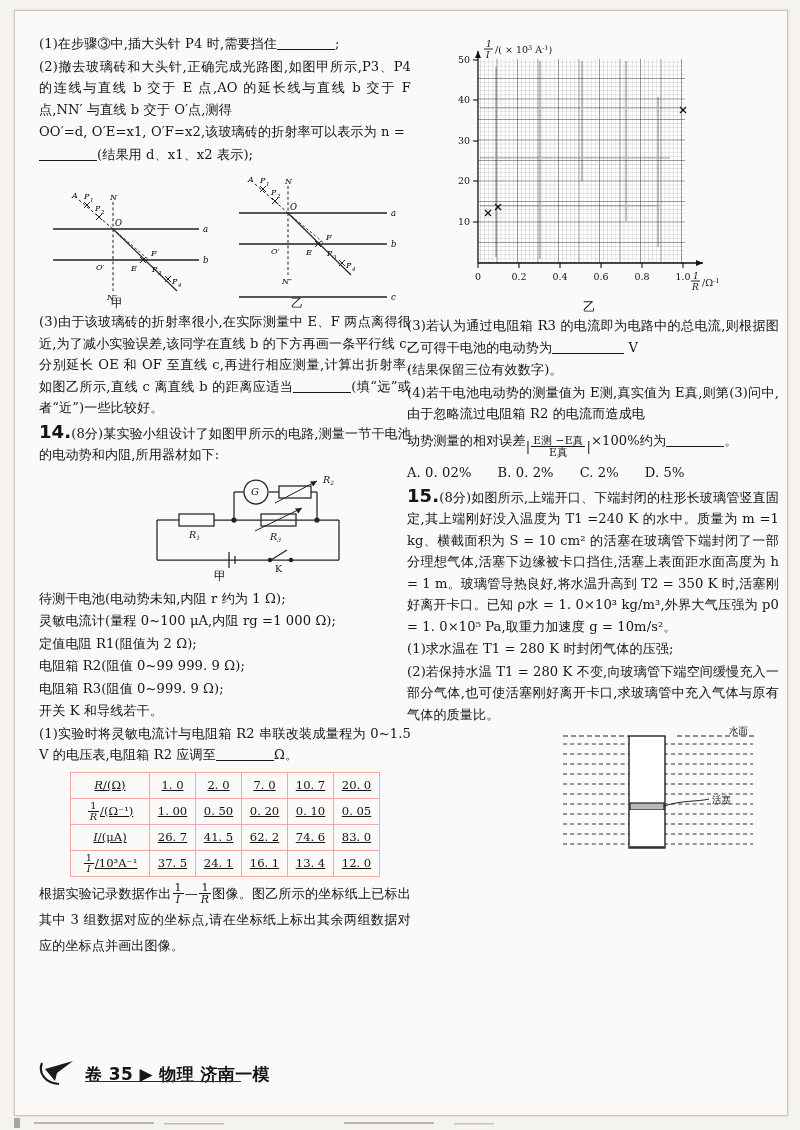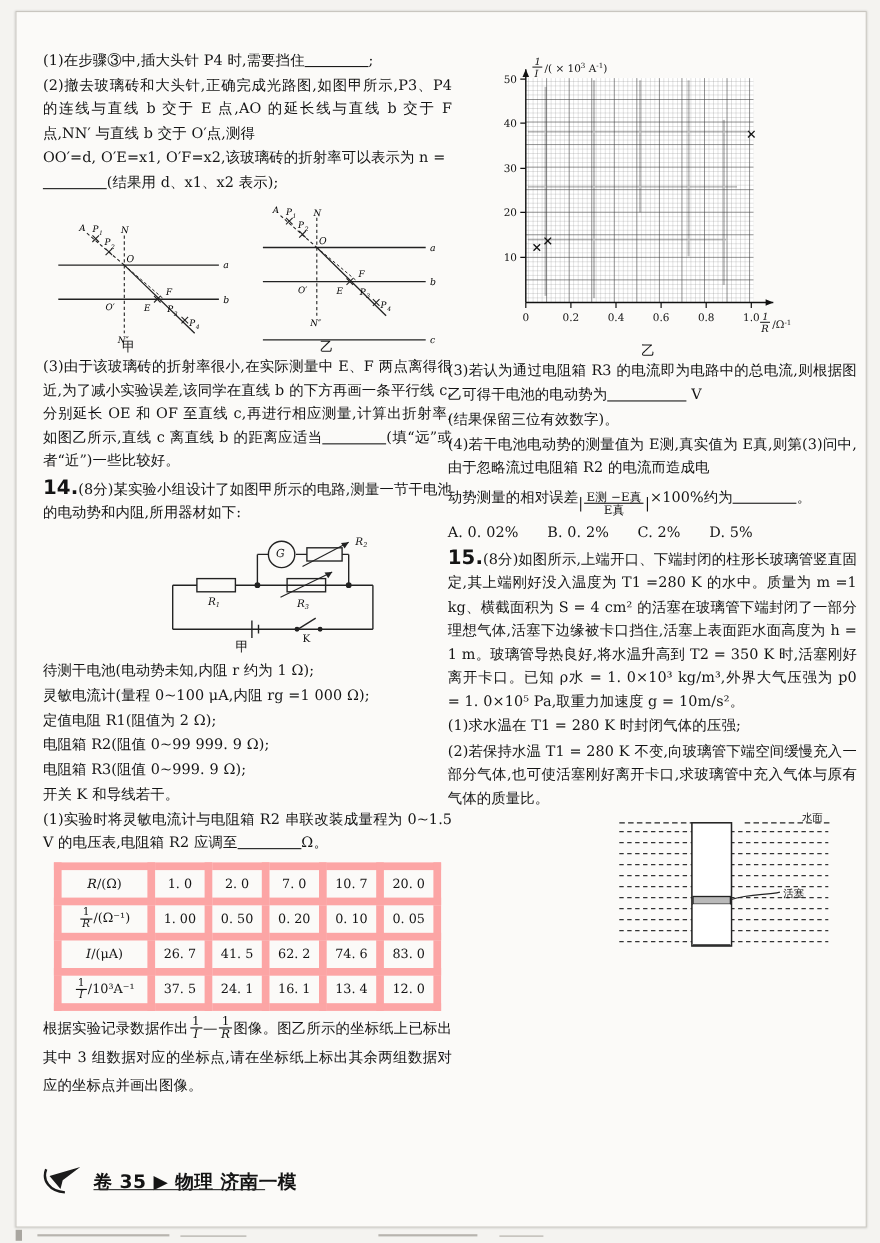--- a/index.html
+++ b/index.html
@@ -11,21 +11,21 @@
     overflow:hidden;
     position:relative;
   }
   .page{
     position:absolute;left:14px;top:10px;width:772px;height:1104px;
     background:#fbfaf8;
     border:1px solid #c9c6c0;
     box-shadow:0 0 2px rgba(0,0,0,.18);
     overflow:hidden;
   }
-  .cols{position:absolute;left:0;top:12px;width:676px;height:1045px;}
+  .cols{position:absolute;left:0;top:0;width:676px;height:1045px;}
   .col{position:absolute;top:22px;width:372px;}
   .col-left{left:24px;}
   .col-right{left:392px;}
 
   p.t{
     margin:0 0 1px 0;
     font-size:13.1px;
     line-height:21.5px;
     text-align:justify;
     text-justify:inter-ideograph;
@@ -49,26 +49,27 @@
   
   .circwrap{position:relative;height:116px;margin:4px 0 2px 0;}
   .circcap{position:absolute;left:175px;top:98px;font-size:12px;}
 
   
   table.data{
     border-collapse:collapse;margin:6px auto 4px auto;
     font-size:11.6px;font-family:"DejaVu Serif","Liberation Serif",serif;
   }
   table.data td{
-    border:7px solid #fca5a5;
+    border:1px solid #fca5a5;
     text-align:center;
     padding:3px 5px;
     height:19px;
     min-width:35px;
     white-space:nowrap;
+    text-decoration:underline;
   }
   table.data td.hdr{min-width:70px;padding:2px 4px;}
 
   
   .graphbox{position:relative;width:300px;height:258px;margin:4px 0 0 28px;}
   .graphcap{position:absolute;left:148px;top:262px;font-size:12.5px;}
 
   
   .tubefig{position:relative;width:200px;height:150px;margin-left:150px;}
 
@@ -411,21 +412,21 @@
       <p class="t">(4)若干电池电动势的测量值为 E测,真实值为 E真,则第(3)问中,由于忽略流过电阻箱 R2 的电流而造成电</p>
       <p class="t" style="line-height:29px">
         <span>动势测量的相对误差</span><span style="display:inline-block;vertical-align:-0.5em;">|<span class="frac" style="font-size:.82em"><span class="n">E测 −E真</span><span class="d">E真</span></span>|</span><span>×100%约为</span><span class="blank"></span><span>。</span>
       </p>
 
       <p class="t choice">
         <span>A. 0. 02%</span><span class="sp"></span><span>B. 0. 2%</span><span class="sp"></span><span>C. 2%</span><span class="sp"></span><span>D. 5%</span>
       </p>
 
       <p class="t">
-        <span class="qnum">15.</span><span>(8分)如图所示,上端开口、下端封闭的柱形长玻璃管竖直固定,其上端刚好没入温度为 T1 =280 K 的水中。质量为 m =1 kg、横截面积为 S = 4 cm² 的活塞在玻璃管下端封闭了一部分理想气体,活塞下边缘被卡口挡住,活塞上表面距水面高度为 h = 1 m。玻璃管导热良好,将水温升高到 T2 = 350 K 时,活塞刚好离开卡口。已知 ρ水 = 1. 0×10³ kg/m³,外界大气压强为 p0 = 1. 0×10⁵ Pa,取重力加速度 g = 10m/s²。</span>
+        <span class="qnum">15.</span><span>(8分)如图所示,上端开口、下端封闭的柱形长玻璃管竖直固定,其上端刚好没入温度为 T1 =240 K 的水中。质量为 m =1 kg、横截面积为 S = 10 cm² 的活塞在玻璃管下端封闭了一部分理想气体,活塞下边缘被卡口挡住,活塞上表面距水面高度为 h = 1 m。玻璃管导热良好,将水温升高到 T2 = 350 K 时,活塞刚好离开卡口。已知 ρ水 = 1. 0×10³ kg/m³,外界大气压强为 p0 = 1. 0×10⁵ Pa,取重力加速度 g = 10m/s²。</span>
       </p>
       <p class="t">(1)求水温在 T1 = 280 K 时封闭气体的压强;</p>
       <p class="t">(2)若保持水温 T1 = 280 K 不变,向玻璃管下端空间缓慢充入一部分气体,也可使活塞刚好离开卡口,求玻璃管中充入气体与原有气体的质量比。</p>
 
       <div class="tubefig">
         <svg width="210" height="150" viewBox="0 0 210 150">
 
           <g stroke="#333" stroke-width="1" stroke-dasharray="4,3.2">
             <line x1="6" y1="18" x2="196" y2="18"></line>
             <line x1="6" y1="28" x2="196" y2="28"></line>

